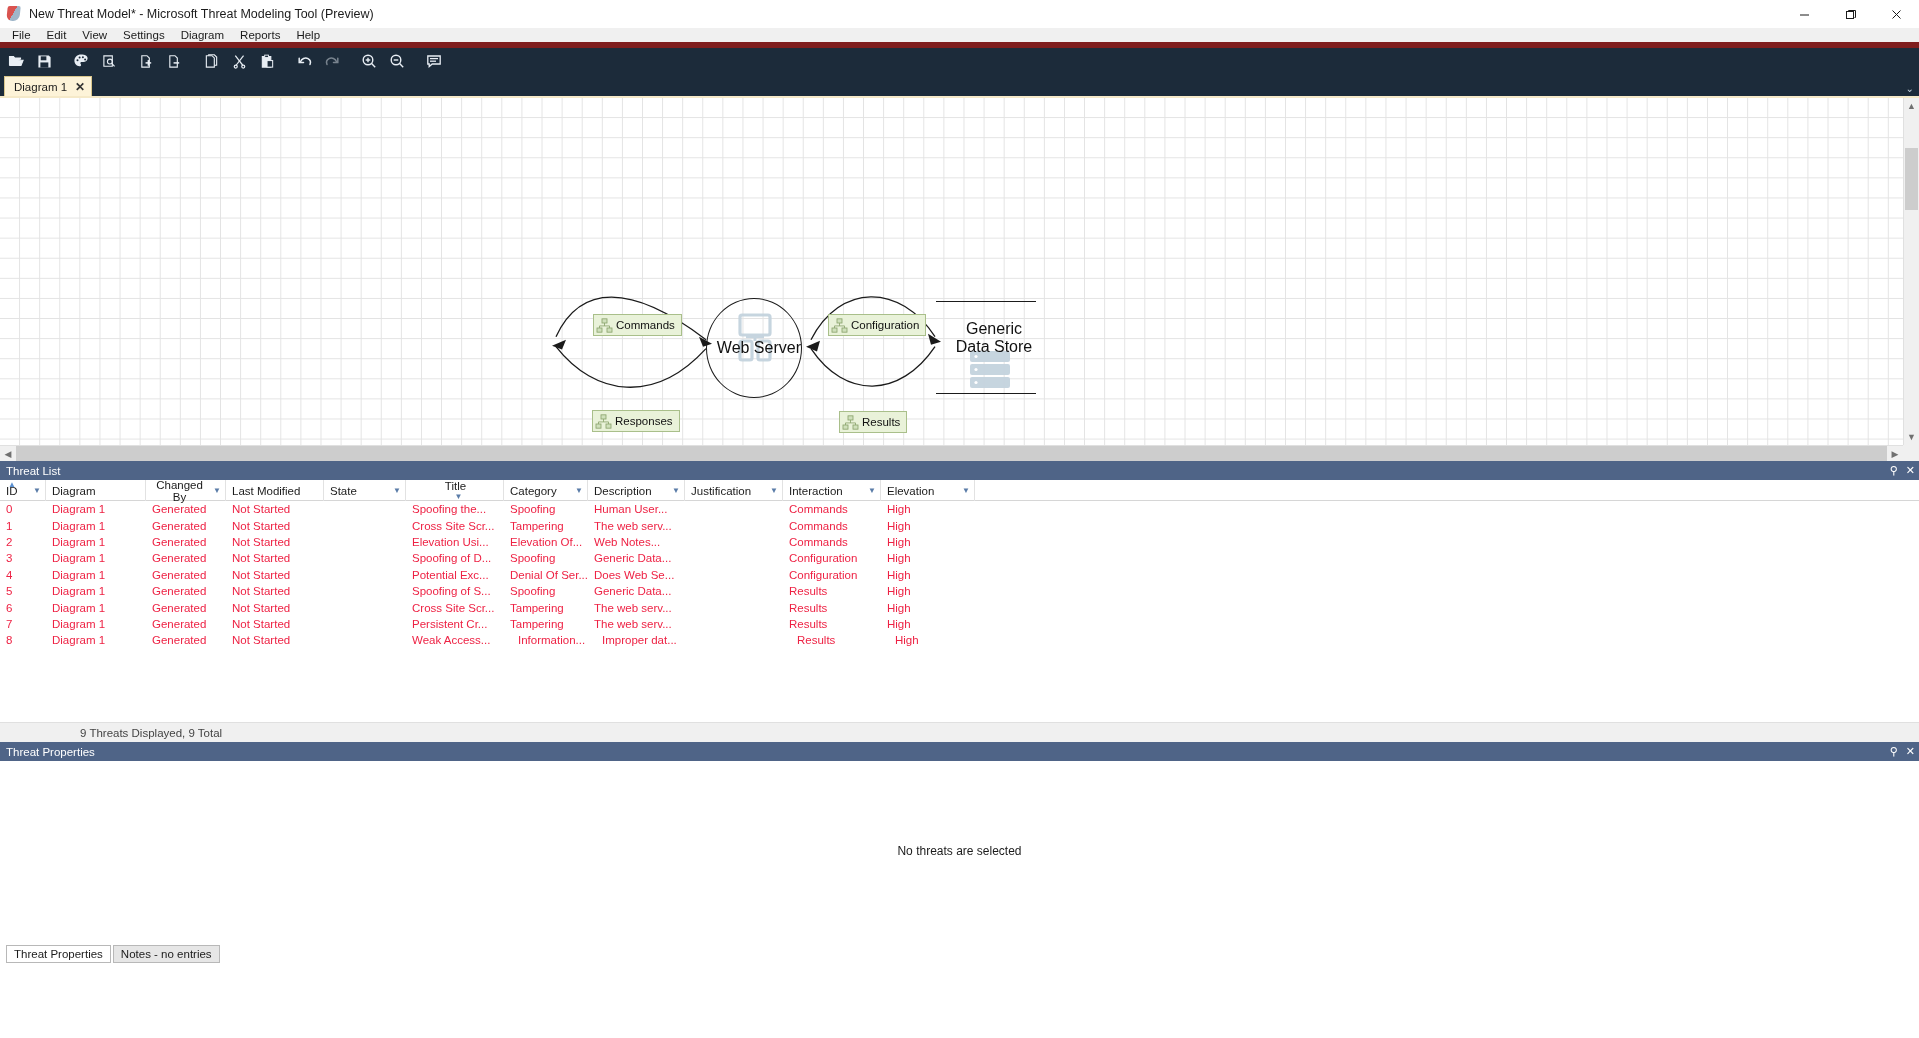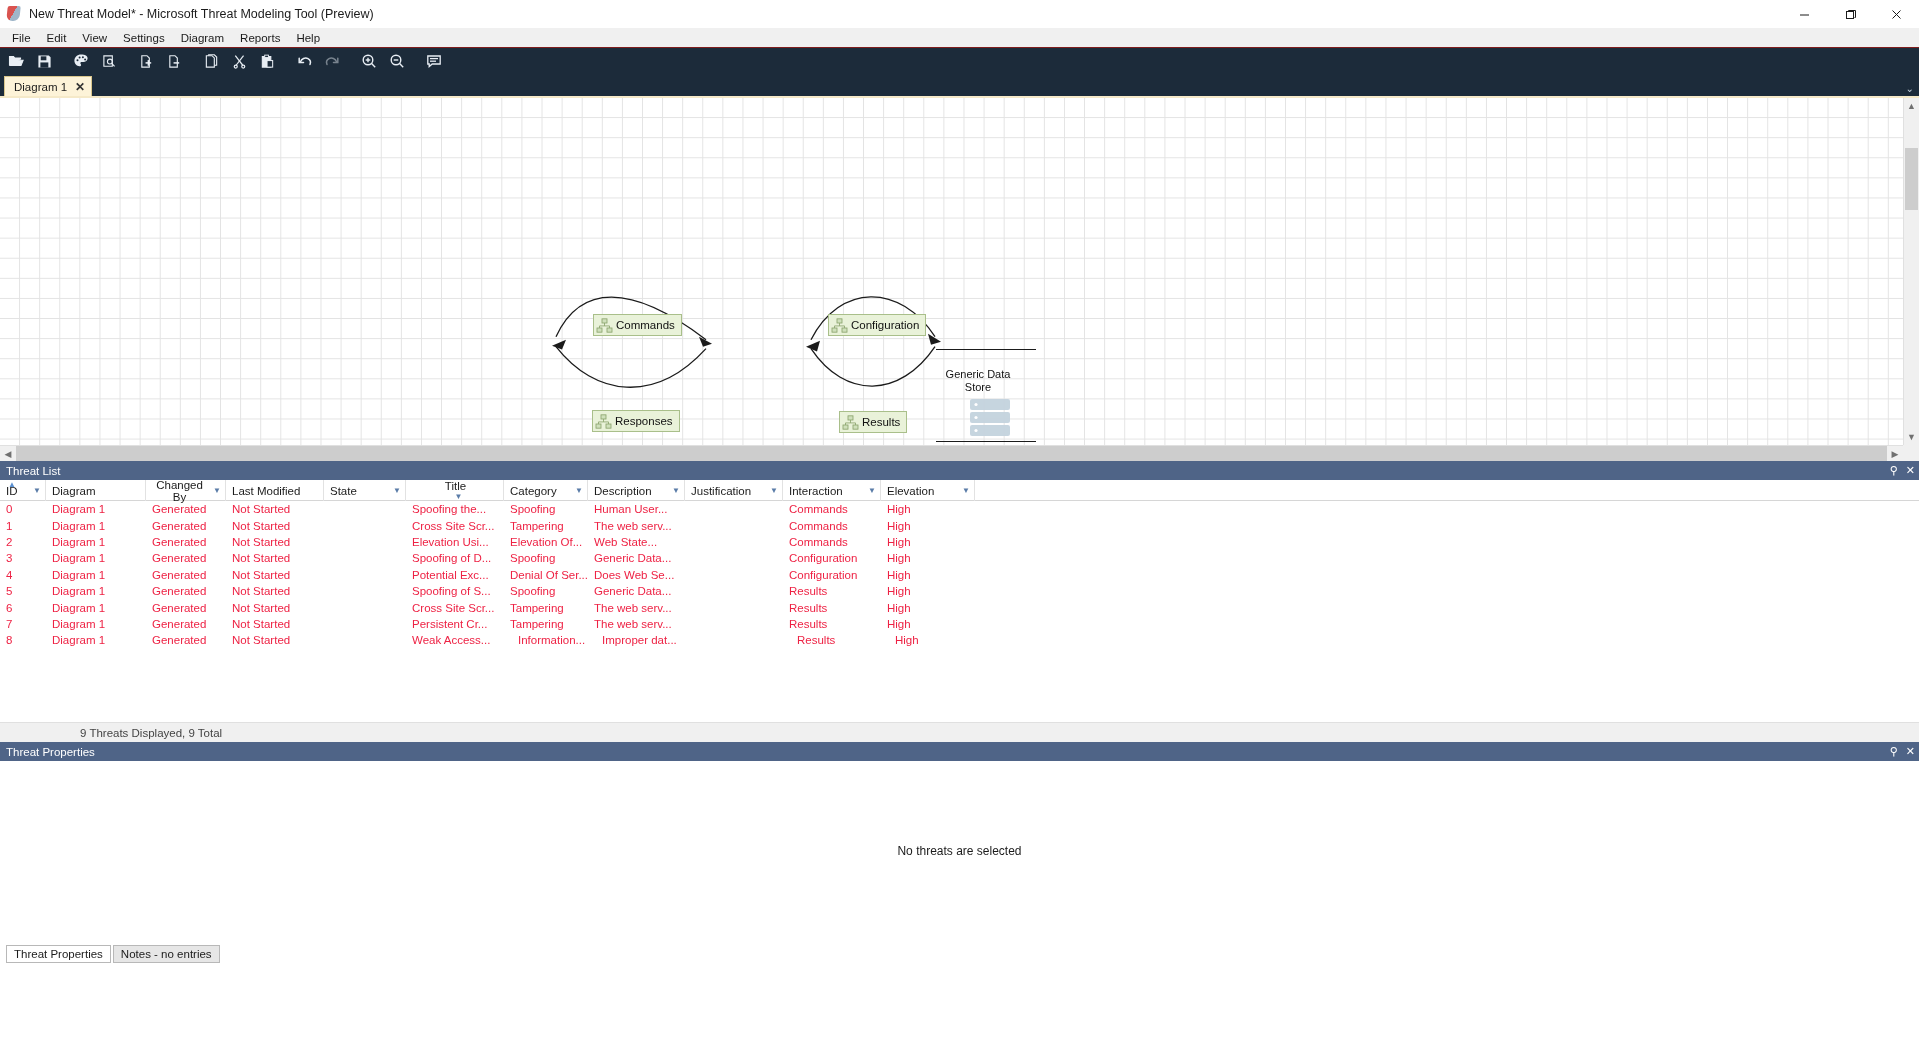--- a/index.html
+++ b/index.html
@@ -44,21 +44,21 @@
     display: flex; align-items: center; justify-content: center;
     color: #1b1b1b;
   }
 
   
   .menubar {
     height: 20px;
     background: #f0f0f0;
     display: flex; align-items: center;
     padding-left: 4px;
-    border-bottom: 1px solid #7f1d1d;
+    border-bottom: 6px solid #7f1d1d;
   }
   .menu-item {
     font-size: 11.5px; color: #1b1b1b;
     padding: 2px 8px; white-space: nowrap;
   }
 
   
   .toolbar {
     height: 26px;
     background: #1c2b3a;
@@ -118,24 +118,23 @@
     position:absolute; inset:0;
     background:
       linear-gradient(to right, #ffffff 0 0) ;
     opacity:0;
   }
   .canvas-inner { position: absolute; inset: 0; }
 
   
   .node {
     position: absolute;
-    display: flex; align-items: center; justify-content: flex-start;
-    font-size: 11px; color: #111;
+    display: flex; align-items: center; justify-content: flex-end;
+    font-size: 16px; color: #111;
     text-align: center;
-    margin-top: 48px;
   }
   .node-process {
     border: 1.3px solid #1b1b1b;
     border-radius: 50%;
     background: transparent;
   }
   .node-entity {
     border: 1.3px solid #1b1b1b;
     background: transparent;
   }
@@ -443,20 +442,30 @@
 
         <polygon points="552,249 566,243 562,253"></polygon>
 
         <polygon points="941,245 928,237 931,248"></polygon>
 
         <polygon points="806,250 820,244 817,255"></polygon>
       </g>
     </svg>
 
 
+    <div class="node node-process" style="left:706px; top:200px; width:96px; height:100px;">
+      <svg class="node-glyph" width="56" height="50" viewBox="0 0 56 50" style="left:20px; top:14px;">
+        <rect x="13" y="2" width="30" height="20" rx="2" fill="none" stroke="#c4d3de" stroke-width="3.2"></rect>
+        <rect x="13" y="28" width="12" height="19" rx="2" fill="none" stroke="#c4d3de" stroke-width="3.2"></rect>
+        <rect x="31" y="28" width="12" height="19" rx="2" fill="none" stroke="#c4d3de" stroke-width="3.2"></rect>
+        <line x1="28" y1="22" x2="28" y2="28" stroke="#c4d3de" stroke-width="3"></line>
+        <line x1="19" y1="24" x2="37" y2="24" stroke="#c4d3de" stroke-width="2.4"></line>
+      </svg>
+      <span class="node-label">Web Server</span>
+    </div>
 
     <div class="node node-store" style="left:936px; top:203px; width:100px; height:93px; align-items:flex-start; padding-top:18px;">
       <svg class="node-glyph" width="52" height="42" viewBox="0 0 52 42" style="left:28px; bottom:2px;">
         <rect x="6" y="2" width="40" height="11" rx="2" fill="#c4d3de"></rect>
         <rect x="6" y="15" width="40" height="11" rx="2" fill="#c4d3de"></rect>
         <rect x="6" y="28" width="40" height="11" rx="2" fill="#c4d3de"></rect>
         <circle cx="12" cy="7.5" r="1.6" fill="#ffffff"></circle>
         <circle cx="12" cy="20.5" r="1.6" fill="#ffffff"></circle>
         <circle cx="12" cy="33.5" r="1.6" fill="#ffffff"></circle>
       </svg>
@@ -598,21 +607,21 @@
         <div class="tl-td" style="width: 94px;">High</div>
       </div>
       <div class="tl-row">
         <div class="tl-td" style="width: 46px;">2</div>
         <div class="tl-td" style="width: 100px;">Diagram 1</div>
         <div class="tl-td" style="width: 80px;">Generated</div>
         <div class="tl-td" style="width: 98px;">Not Started</div>
         <div class="tl-td" style="width: 82px;"></div>
         <div class="tl-td" style="width: 98px;">Elevation Usi...</div>
         <div class="tl-td" style="width: 84px;">Elevation Of...</div>
-        <div class="tl-td" style="width: 97px;">Web State...</div>
+        <div class="tl-td" style="width: 97px;">Web Notes...</div>
         <div class="tl-td" style="width: 98px;"></div>
         <div class="tl-td" style="width: 98px;">Commands</div>
         <div class="tl-td" style="width: 94px;">High</div>
       </div>
       <div class="tl-row">
         <div class="tl-td" style="width: 46px;">3</div>
         <div class="tl-td" style="width: 100px;">Diagram 1</div>
         <div class="tl-td" style="width: 80px;">Generated</div>
         <div class="tl-td" style="width: 98px;">Not Started</div>
         <div class="tl-td" style="width: 82px;"></div>

